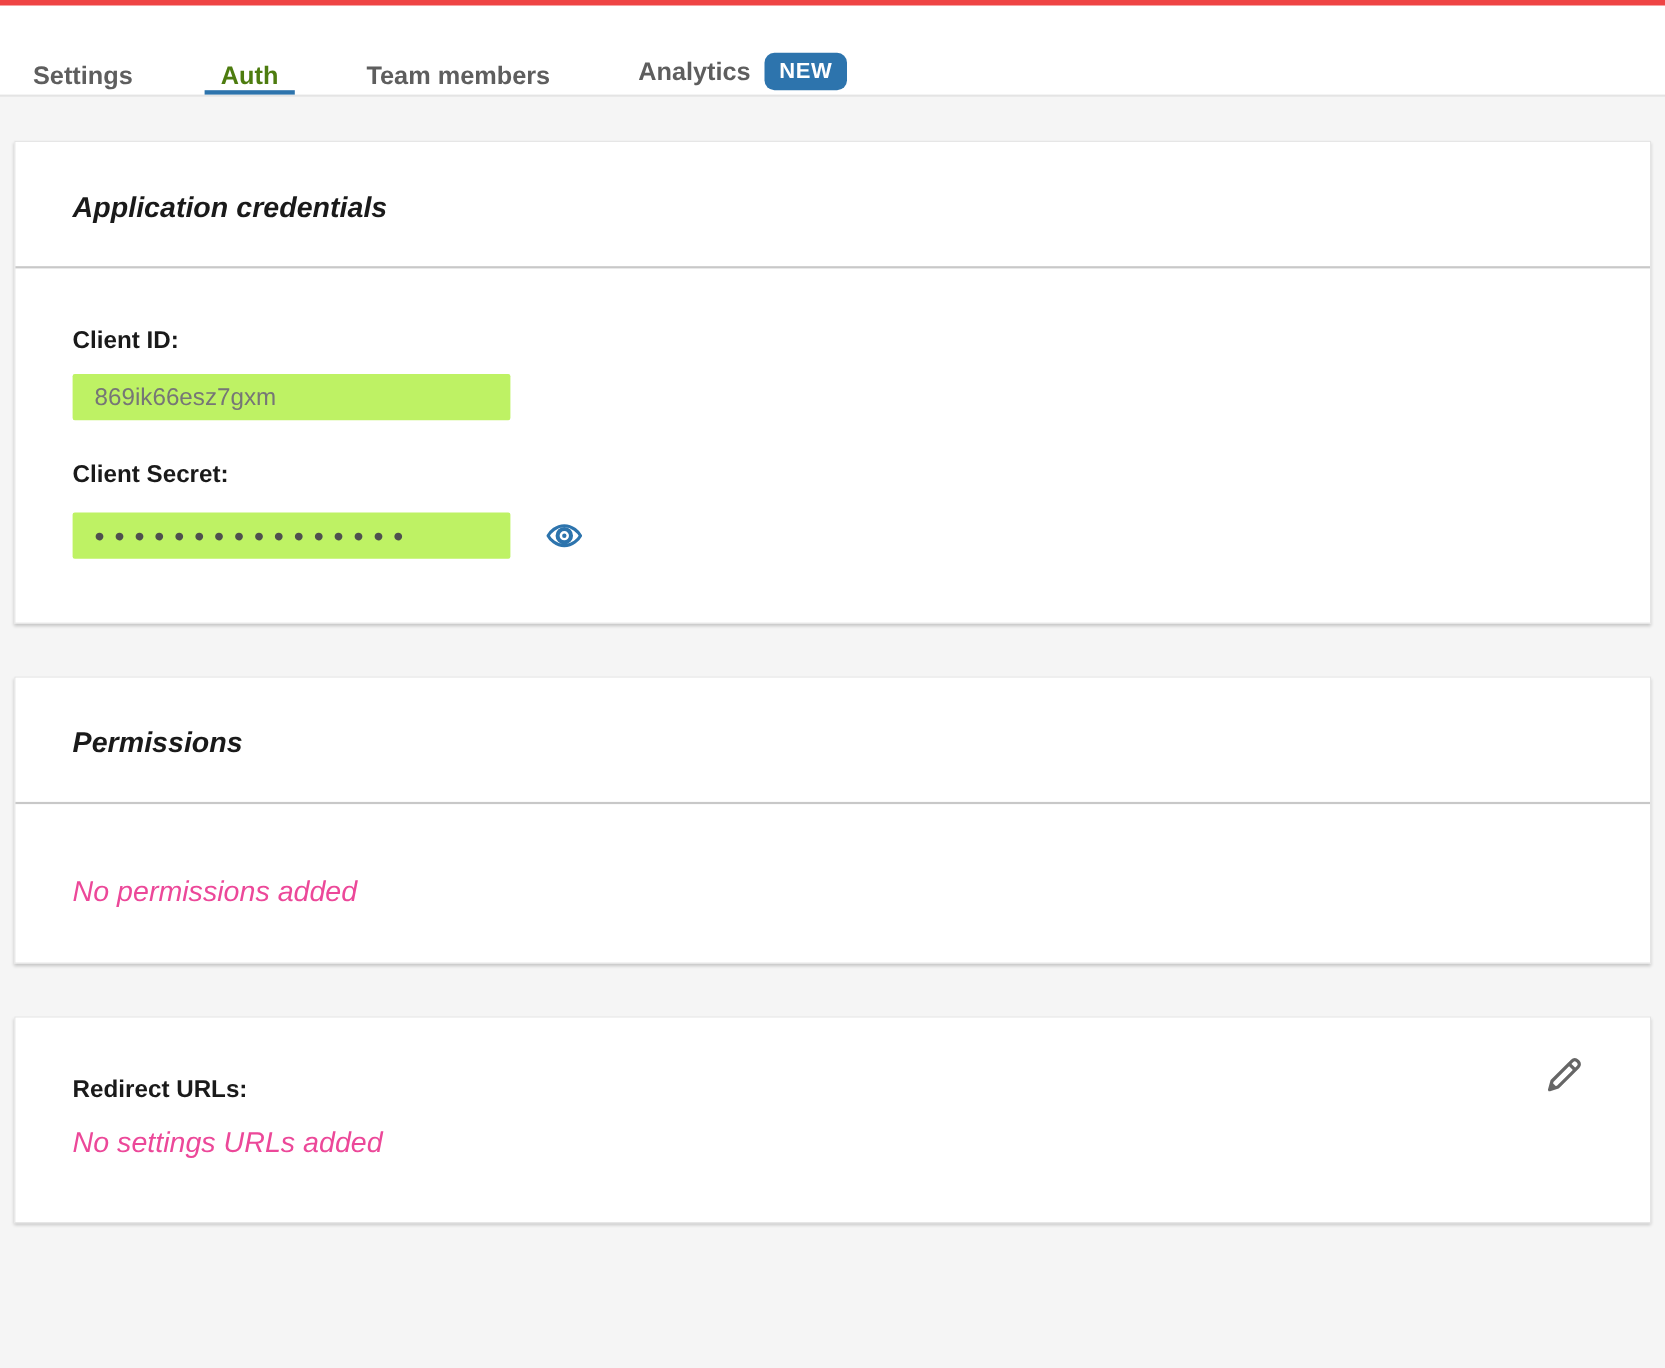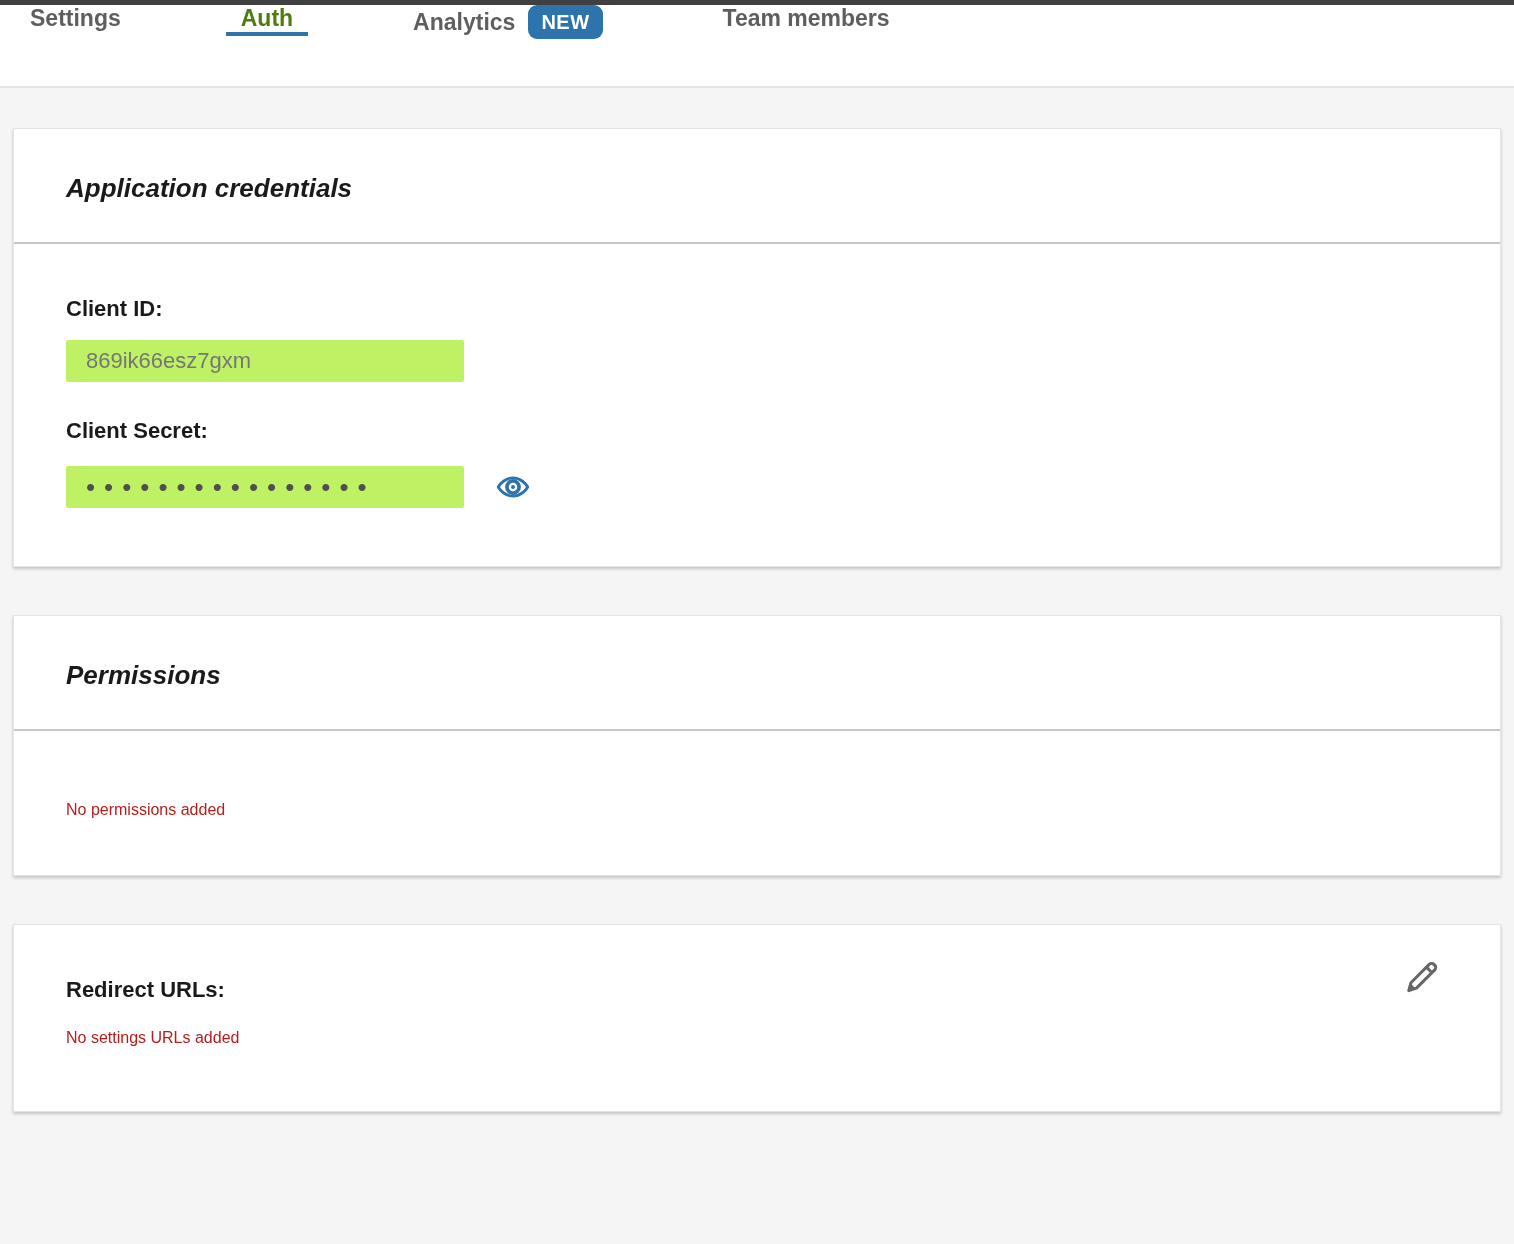--- a/index.html
+++ b/index.html
@@ -8,26 +8,26 @@
     font-family: "Liberation Sans", "DejaVu Sans", sans-serif;
     background:#f5f5f5;
     overflow:hidden;
     color:#1a1a1a;
   }
 
   
   .tabbar {
     height:88px;
     background:#ffffff;
-    border-top:5px solid #404040;
+    border-top:5px solid #ef4444;
     border-bottom:2px solid #e4e4e4;
     display:flex;
-    align-items:flex-start;
+    align-items:flex-end;
     padding-left:30px;
-    gap:120px;
+    gap:80px;
   }
   .tab {
     display:flex;
     align-items:center;
     gap:13px;
     font-size:23px;
     font-weight:600;
     color:#5e5e5e;
     border-bottom:4px solid transparent;
     cursor:pointer;
@@ -106,22 +106,23 @@
     background:none;
     border:none;
     cursor:pointer;
     display:inline-flex;
     align-items:center;
     justify-content:center;
   }
   .eye-btn { margin-left:32px; width:34px; height:34px; }
 
   .empty-text {
-    font-size:16px;
-    color:#b91c1c;
+    font-style:italic;
+    font-size:26px;
+    color:#ec4899;
     line-height:30px;
   }
   .perm-body { padding:64px 52px 50px 52px; }
   .oauth-empty { margin-top:20px; }
 
   .pencil-btn {
     position:absolute;
     top:32px;
     right:58px;
     width:42px;
@@ -132,25 +133,25 @@
 <body>
 
 <nav class="tabbar">
   <div class="tab">
     <span>Settings</span>
   </div>
   <div class="tab active">
     <span>Auth</span>
   </div>
   <div class="tab">
+    <span>Team members</span>
+  </div>
+  <div class="tab">
     <span>Analytics</span>
     <span class="badge">NEW</span>
-  </div>
-  <div class="tab">
-    <span>Team members</span>
   </div>
 </nav>
 
 <main class="content">
 
   <section class="card">
     <div class="card-header">
       <h2 class="card-title">Application credentials</h2>
     </div>
     <div class="card-body">

